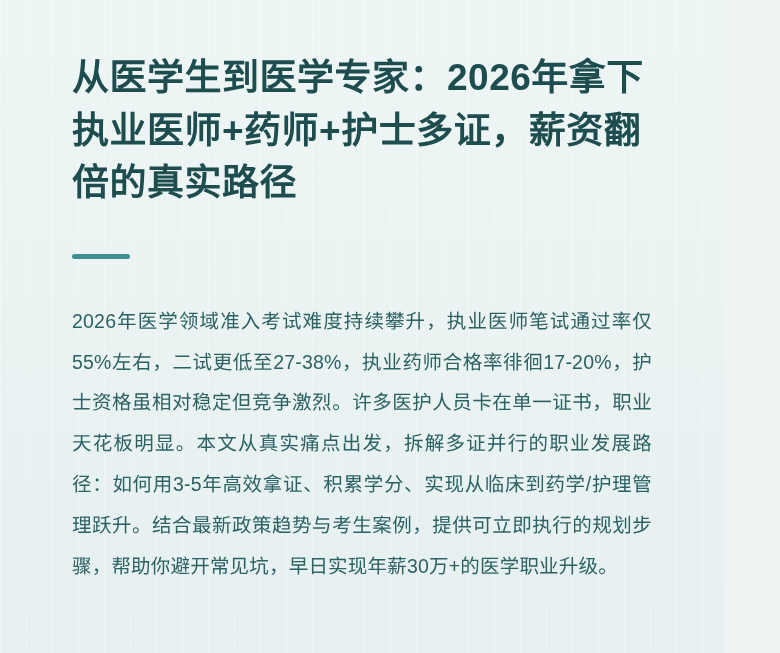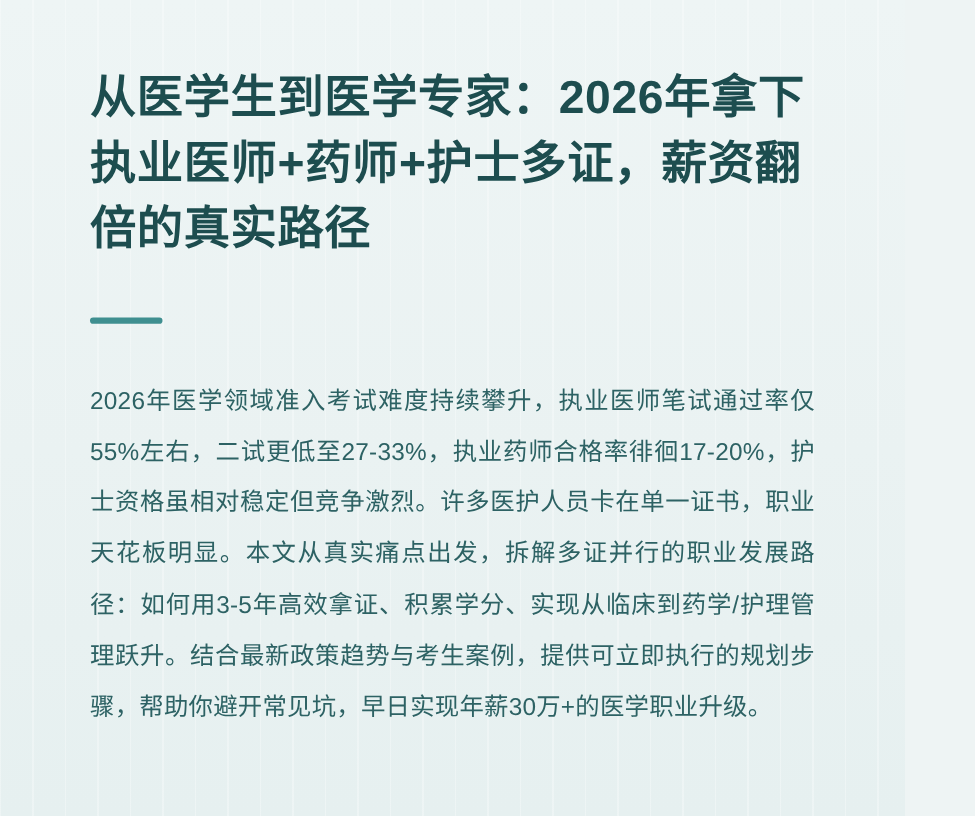--- a/index.html
+++ b/index.html
@@ -64,14 +64,14 @@
 </head>
 <body>
 
 <div class="card">
   <div class="texture"></div>
 
   <h1 class="title">从医学生到医学专家：2026年拿下执业医师+药师+护士多证，薪资翻倍的真实路径</h1>
 
   <div class="divider"></div>
 
-  <p class="summary">2026年医学领域准入考试难度持续攀升，执业医师笔试通过率仅55%左右，二试更低至27-33%，执业药师合格率徘徊17-20%，护士资格虽相对稳定但竞争激烈。许多医护人员卡在单一证书，职业天花板明显。本文从真实痛点出发，拆解多证并行的职业发展路径：如何用3-5年高效拿证、积累学分、实现从临床到药学/护理管理跃升。结合最新政策趋势与考生案例，提供可立即执行的规划步骤，帮助你避开常见坑，早日实现年薪30万+的医学职业升级。</p>
+  <p class="summary">2026年医学领域准入考试难度持续攀升，执业医师笔试通过率仅55%左右，二试更低至27-38%，执业药师合格率徘徊17-20%，护士资格虽相对稳定但竞争激烈。许多医护人员卡在单一证书，职业天花板明显。本文从真实痛点出发，拆解多证并行的职业发展路径：如何用3-5年高效拿证、积累学分、实现从临床到药学/护理管理跃升。结合最新政策趋势与考生案例，提供可立即执行的规划步骤，帮助你避开常见坑，早日实现年薪30万+的医学职业升级。</p>
 </div>
 
 </body></html>

